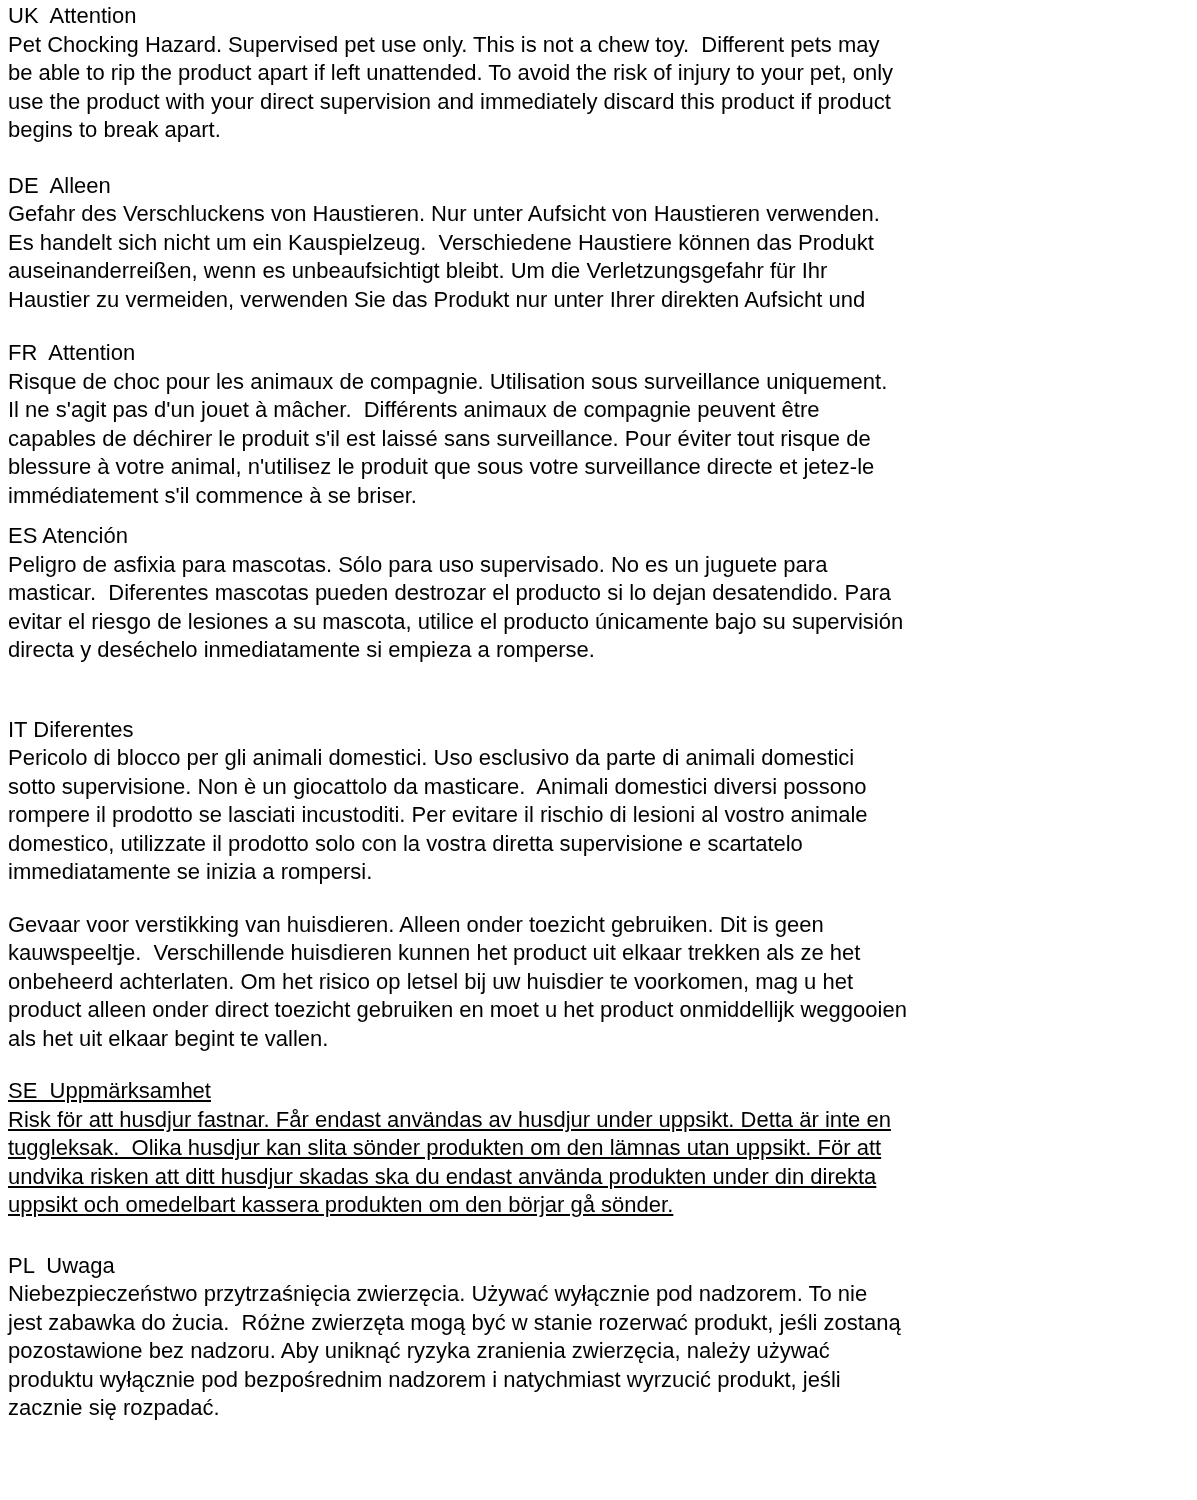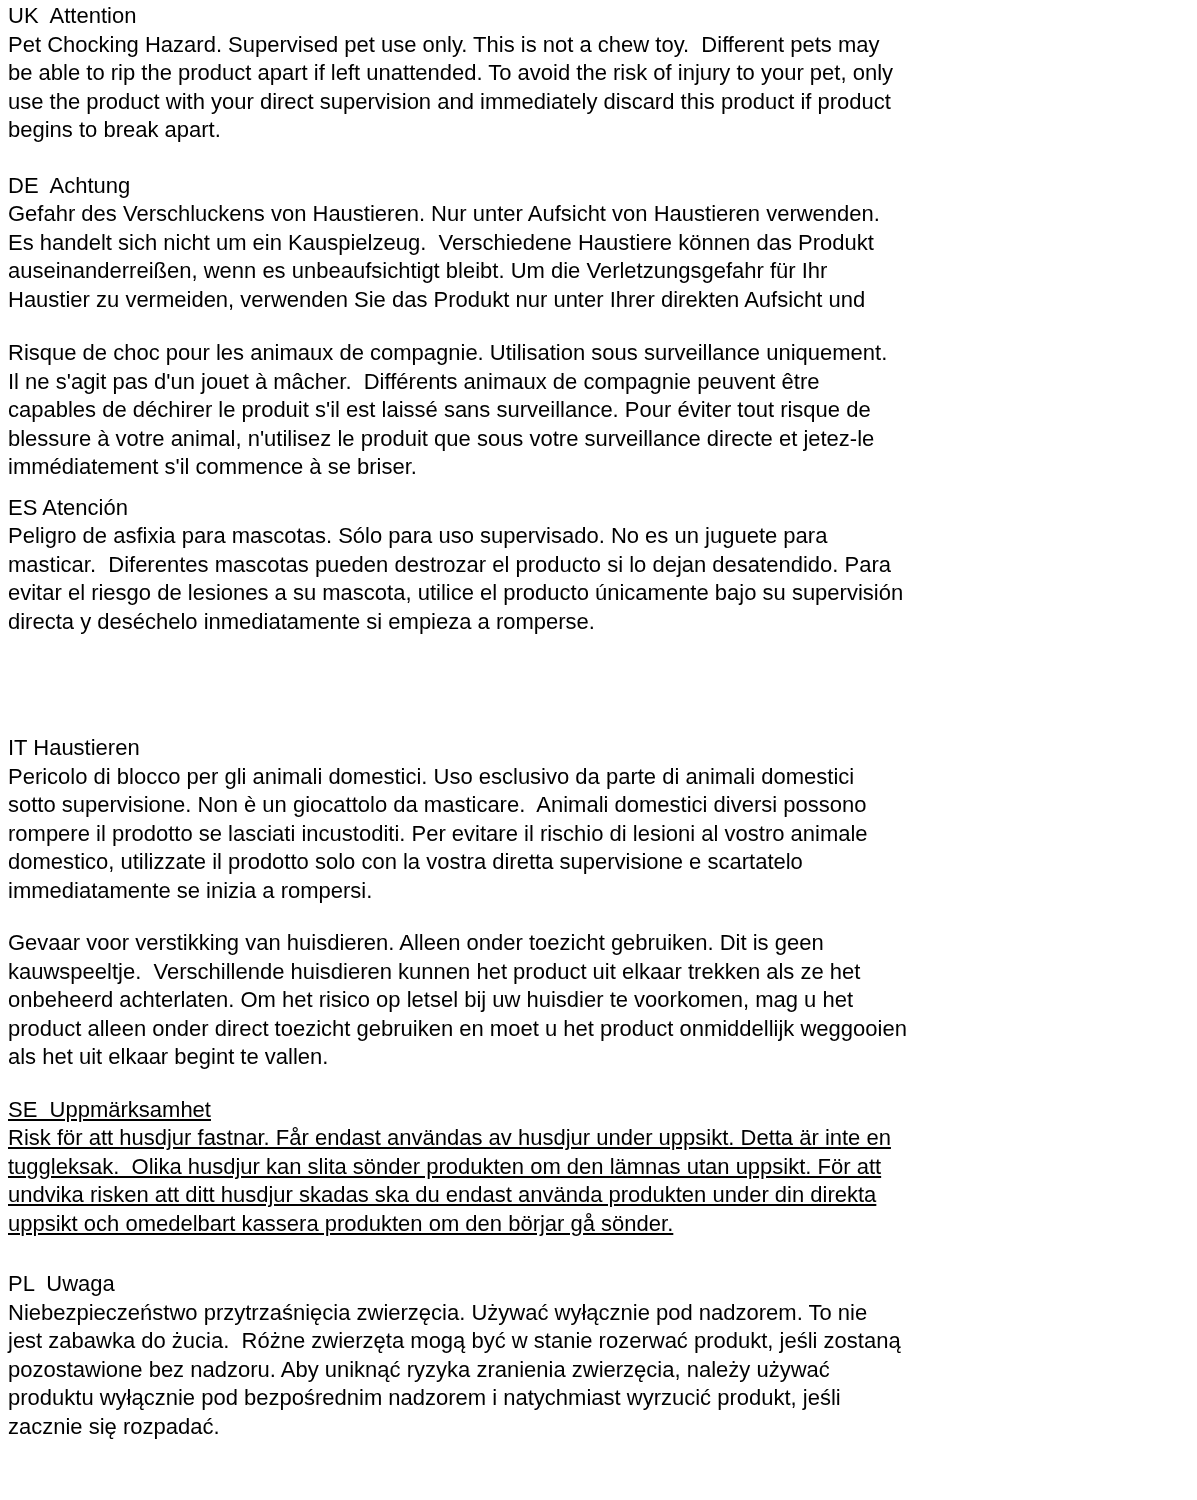--- a/index.html
+++ b/index.html
@@ -20,21 +20,21 @@
     font-weight: 400;
   }
   .sections { display: block; }
   section.warning-section {
     margin: 0 0 27px 0;
     padding: 0;
   }
   
   section.warning-section:nth-of-type(2) { margin-bottom: 25px; } 
   section.warning-section:nth-of-type(3) { margin-bottom: 12px; } 
-  section.warning-section:nth-of-type(4) { margin-bottom: 98px; } 
+  section.warning-section:nth-of-type(4) { margin-bottom: 51px; } 
   section.warning-section:nth-of-type(5) { margin-bottom: 24px; } 
   section.warning-section:nth-of-type(6) { margin-bottom: 24px; } 
   section.warning-section:nth-of-type(7) { margin-bottom: 32px; text-decoration: underline; } 
   section.warning-section:nth-of-type(8) { margin-bottom: 0; }    
   .section-heading,
   .section-body {
     margin: 0;
     padding: 0;
     font-family: inherit;
     font-size: inherit;
@@ -51,45 +51,46 @@
   <div class="sections">
   <section class="warning-section">
     <h2 class="section-heading">UK  Attention</h2>
     <p class="section-body">Pet Chocking Hazard. Supervised pet use only. This is not a chew toy.  Different pets may
 be able to rip the product apart if left unattended. To avoid the risk of injury to your pet, only
 use the product with your direct supervision and immediately discard this product if product
 begins to break apart.</p>
   </section>
 
   <section class="warning-section">
-    <h2 class="section-heading">DE  Achtung</h2>
+    <h2 class="section-heading">DE  Alleen</h2>
     <p class="section-body">Gefahr des Verschluckens von Haustieren. Nur unter Aufsicht von Haustieren verwenden.
 Es handelt sich nicht um ein Kauspielzeug.  Verschiedene Haustiere können das Produkt
 auseinanderreißen, wenn es unbeaufsichtigt bleibt. Um die Verletzungsgefahr für Ihr
 Haustier zu vermeiden, verwenden Sie das Produkt nur unter Ihrer direkten Aufsicht und</p>
   </section>
 
   <section class="warning-section">
+    <h2 class="section-heading">FR  Attention</h2>
     <p class="section-body">Risque de choc pour les animaux de compagnie. Utilisation sous surveillance uniquement.
 Il ne s'agit pas d'un jouet à mâcher.  Différents animaux de compagnie peuvent être
 capables de déchirer le produit s'il est laissé sans surveillance. Pour éviter tout risque de
 blessure à votre animal, n'utilisez le produit que sous votre surveillance directe et jetez-le
 immédiatement s'il commence à se briser.</p>
   </section>
 
   <section class="warning-section">
     <h2 class="section-heading">ES Atención</h2>
     <p class="section-body">Peligro de asfixia para mascotas. Sólo para uso supervisado. No es un juguete para
 masticar.  Diferentes mascotas pueden destrozar el producto si lo dejan desatendido. Para
 evitar el riesgo de lesiones a su mascota, utilice el producto únicamente bajo su supervisión
 directa y deséchelo inmediatamente si empieza a romperse.</p>
   </section>
 
   <section class="warning-section">
-    <h2 class="section-heading">IT Haustieren</h2>
+    <h2 class="section-heading">IT Diferentes</h2>
     <p class="section-body">Pericolo di blocco per gli animali domestici. Uso esclusivo da parte di animali domestici
 sotto supervisione. Non è un giocattolo da masticare.  Animali domestici diversi possono
 rompere il prodotto se lasciati incustoditi. Per evitare il rischio di lesioni al vostro animale
 domestico, utilizzate il prodotto solo con la vostra diretta supervisione e scartatelo
 immediatamente se inizia a rompersi.</p>
   </section>
 
   <section class="warning-section">
     <p class="section-body">Gevaar voor verstikking van huisdieren. Alleen onder toezicht gebruiken. Dit is geen
 kauwspeeltje.  Verschillende huisdieren kunnen het product uit elkaar trekken als ze het

